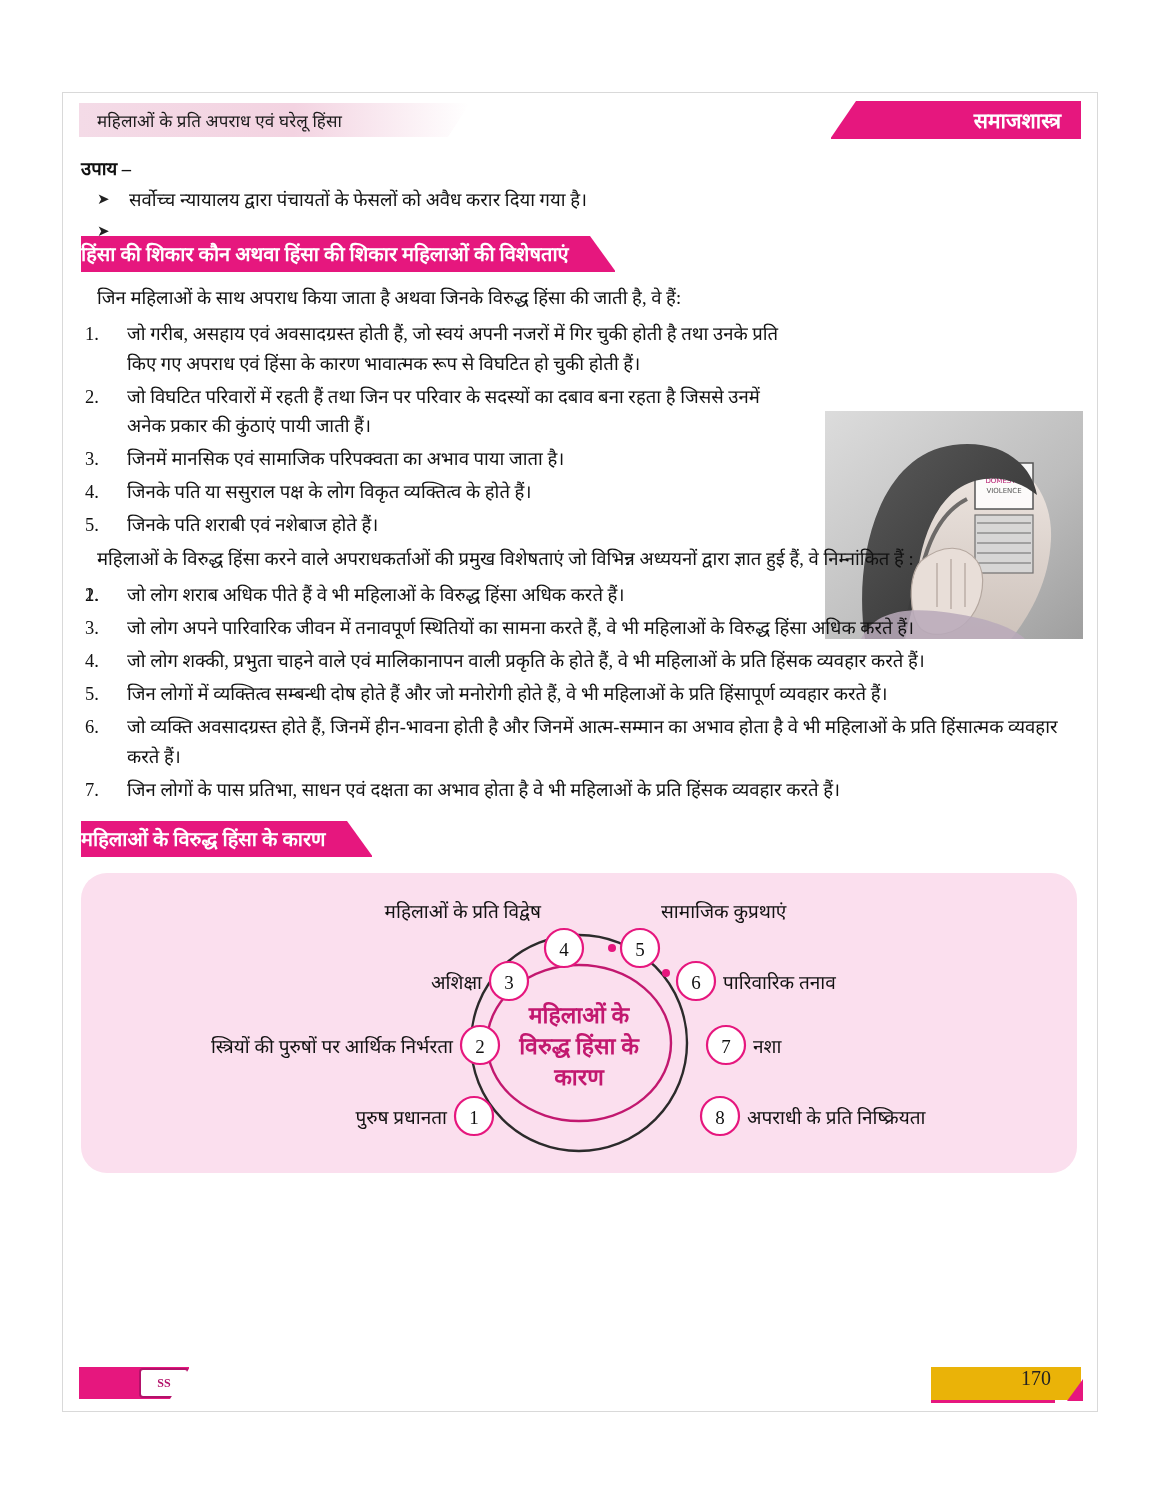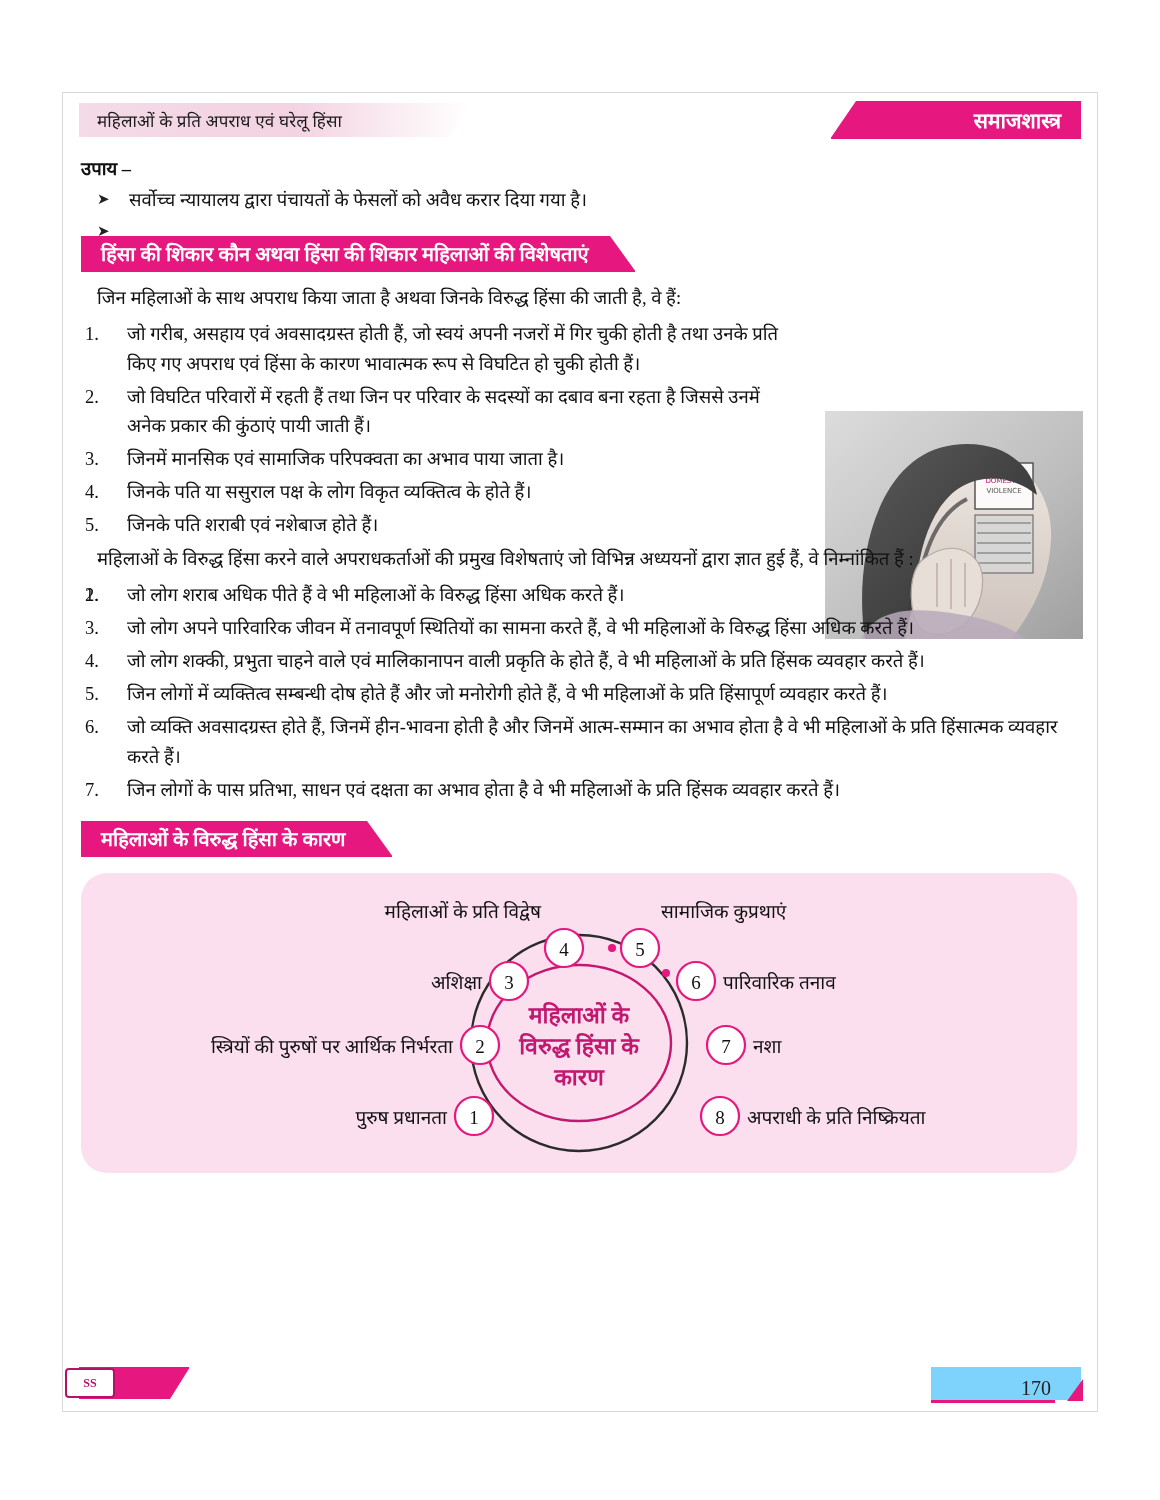--- a/index.html
+++ b/index.html
@@ -130,21 +130,20 @@
     font-size: 15px;
   }
 
   .banner {
     position: relative;
     height: 36px;
     margin: 12px 0 8px 0;
     display: flex;
     align-items: center;
     background: #e6177e;
-    padding-left: 20px;
     padding-right: 46px;
     box-sizing: border-box;
     width: auto;
     align-self: flex-start;
   }
   .banner-wrap {
     display: flex;
   }
   .banner::after {
     content: "";
@@ -224,21 +223,21 @@
   }
   .f-left {
     position: absolute;
     left: 16px;
     bottom: 12px;
     width: 110px;
     height: 32px;
     background: #e6177e;
     display: flex;
     align-items: center;
-    justify-content: flex-start;
+    justify-content: flex-end;
   }
   .f-left::after {
     content: "";
     position: absolute;
     right: -1px;
     top: 0;
     width: 0;
     height: 0;
     border-top: 32px solid transparent;
     border-right: 20px solid #ffffff;
@@ -256,24 +255,24 @@
     font-weight: bold;
     color: #b3126a;
     margin-left: -14px;
   }
   .f-right {
     position: absolute;
     right: 16px;
     bottom: 8px;
     height: 36px;
     min-width: 150px;
-    background: #7dd3fc;
+    background: #eab308;
     border-bottom: 3px solid #e6177e;
     display: flex;
-    align-items: flex-end;
+    align-items: flex-start;
     justify-content: flex-end;
     padding-right: 30px;
     box-sizing: border-box;
     margin-top: 20px;
   }
   .f-right::after {
     content: "";
     position: absolute;
     right: 0;
     bottom: -3px;

